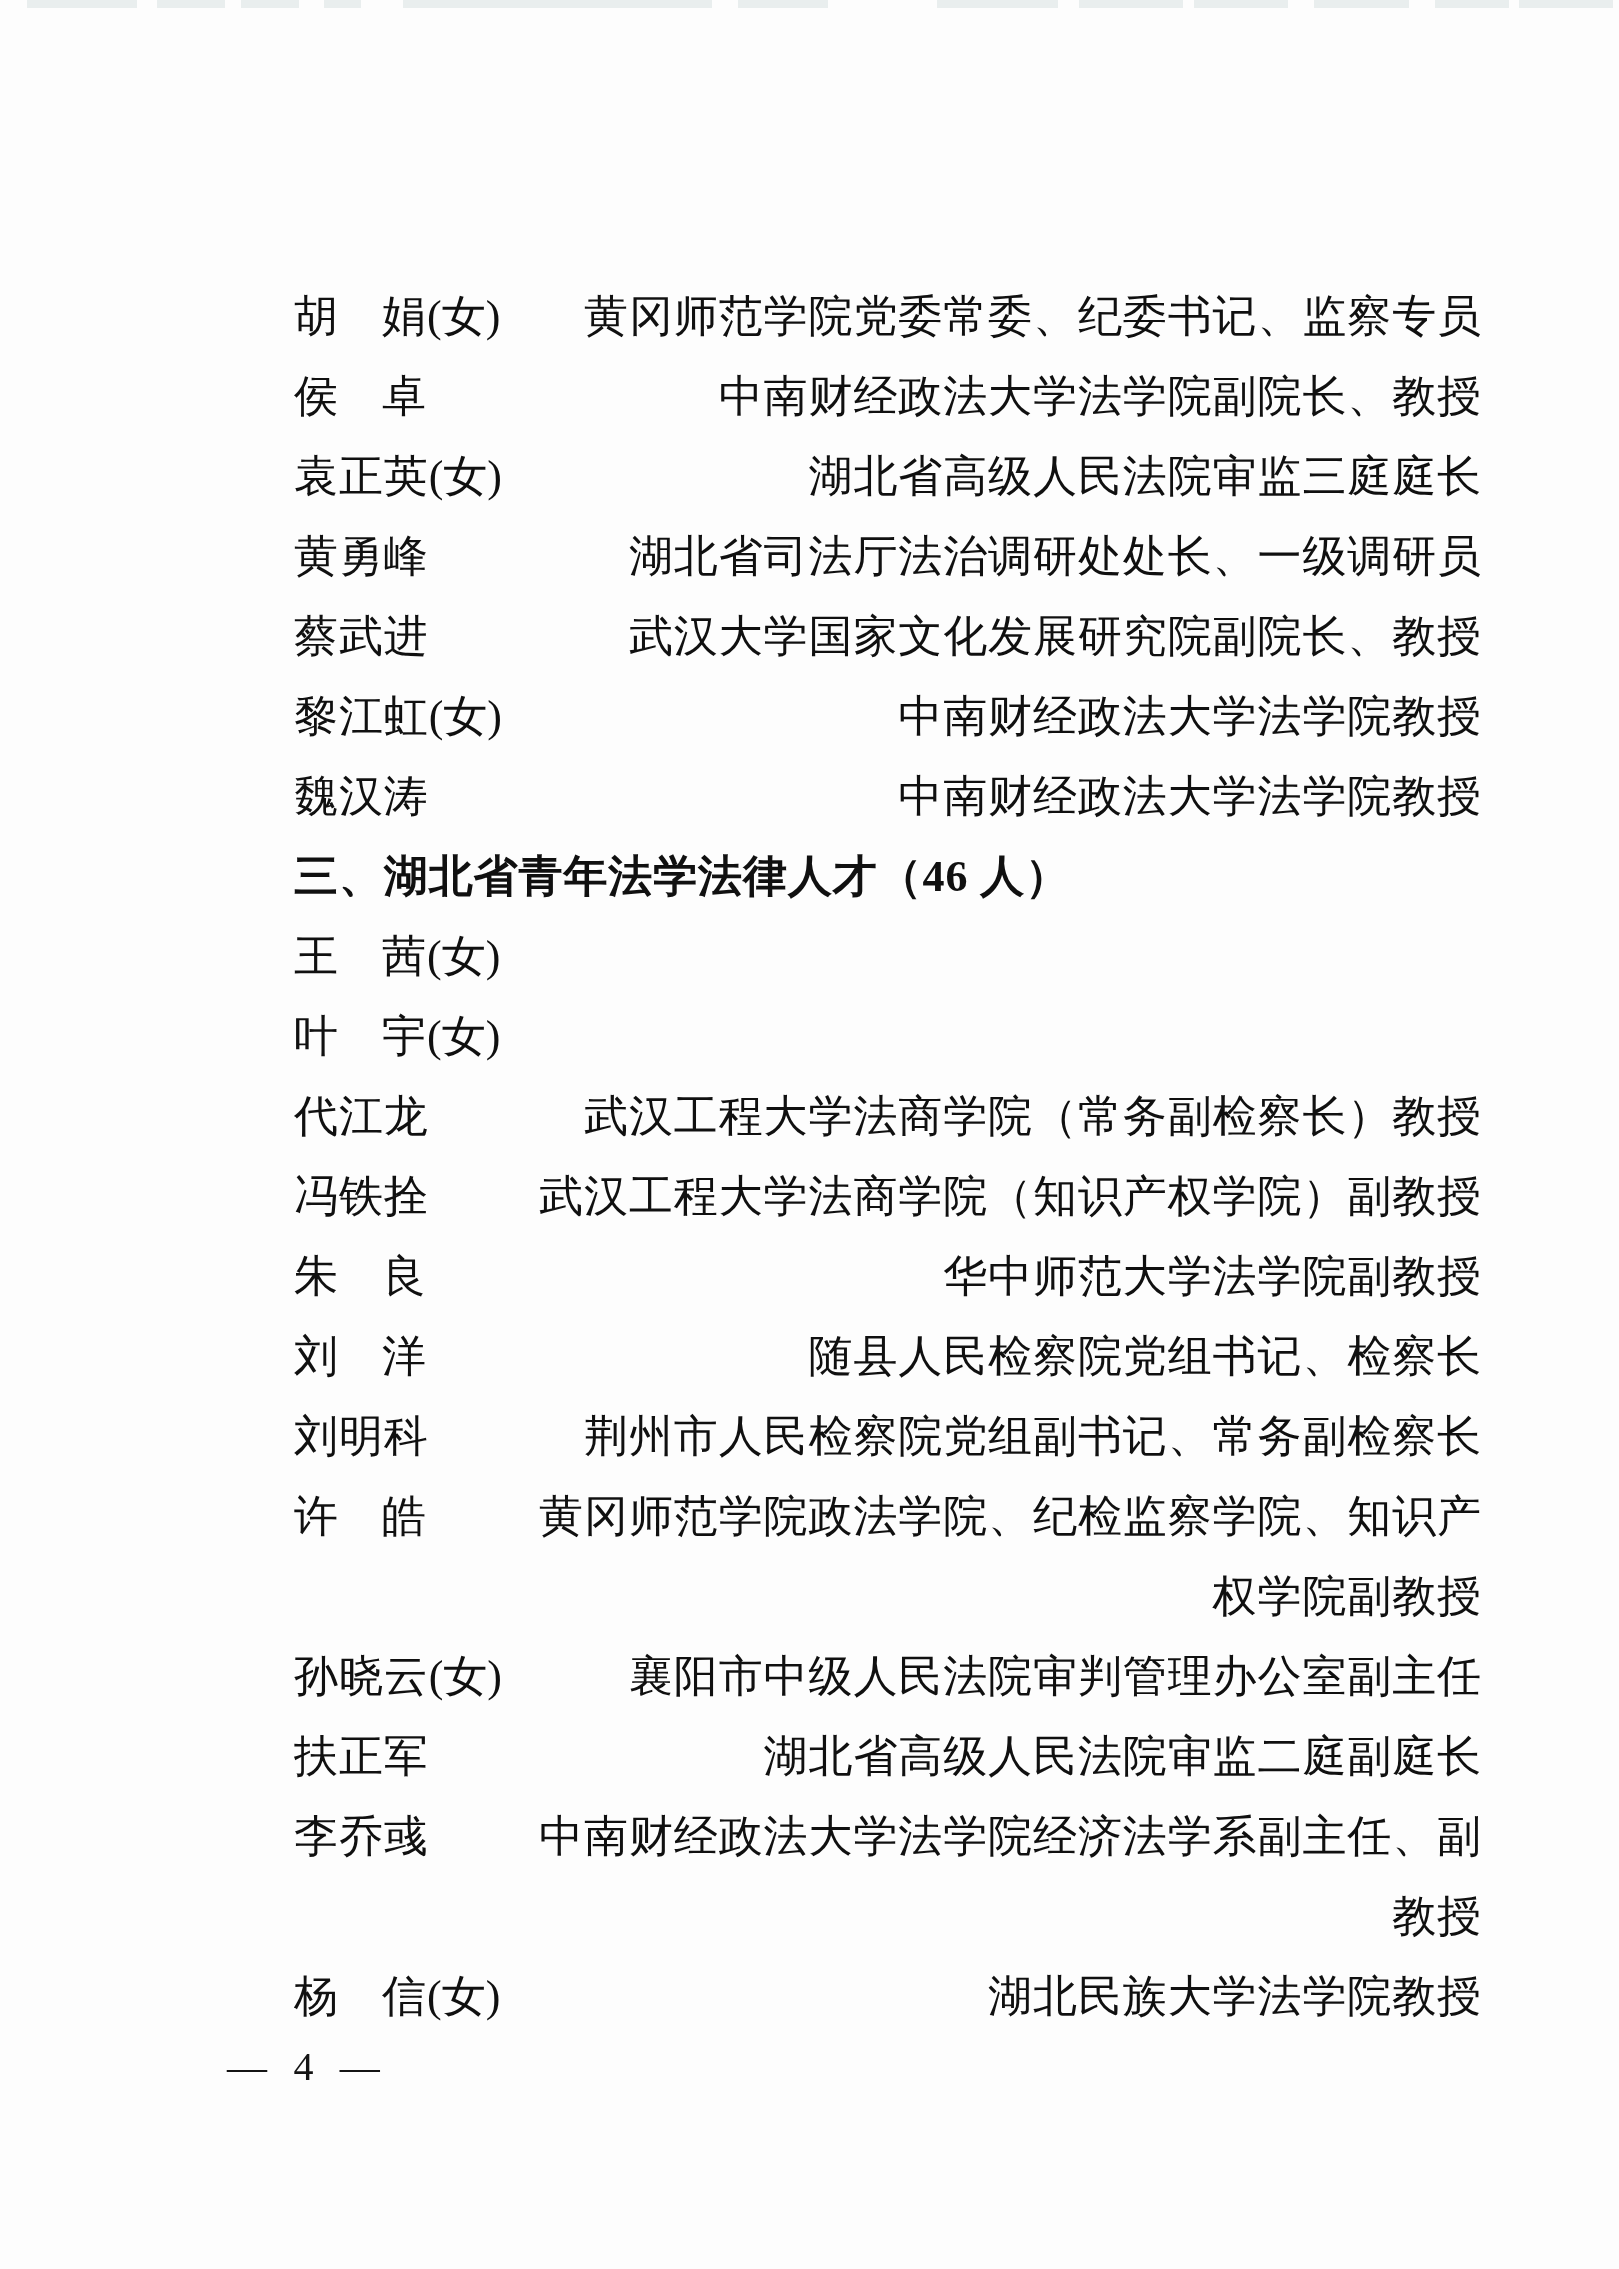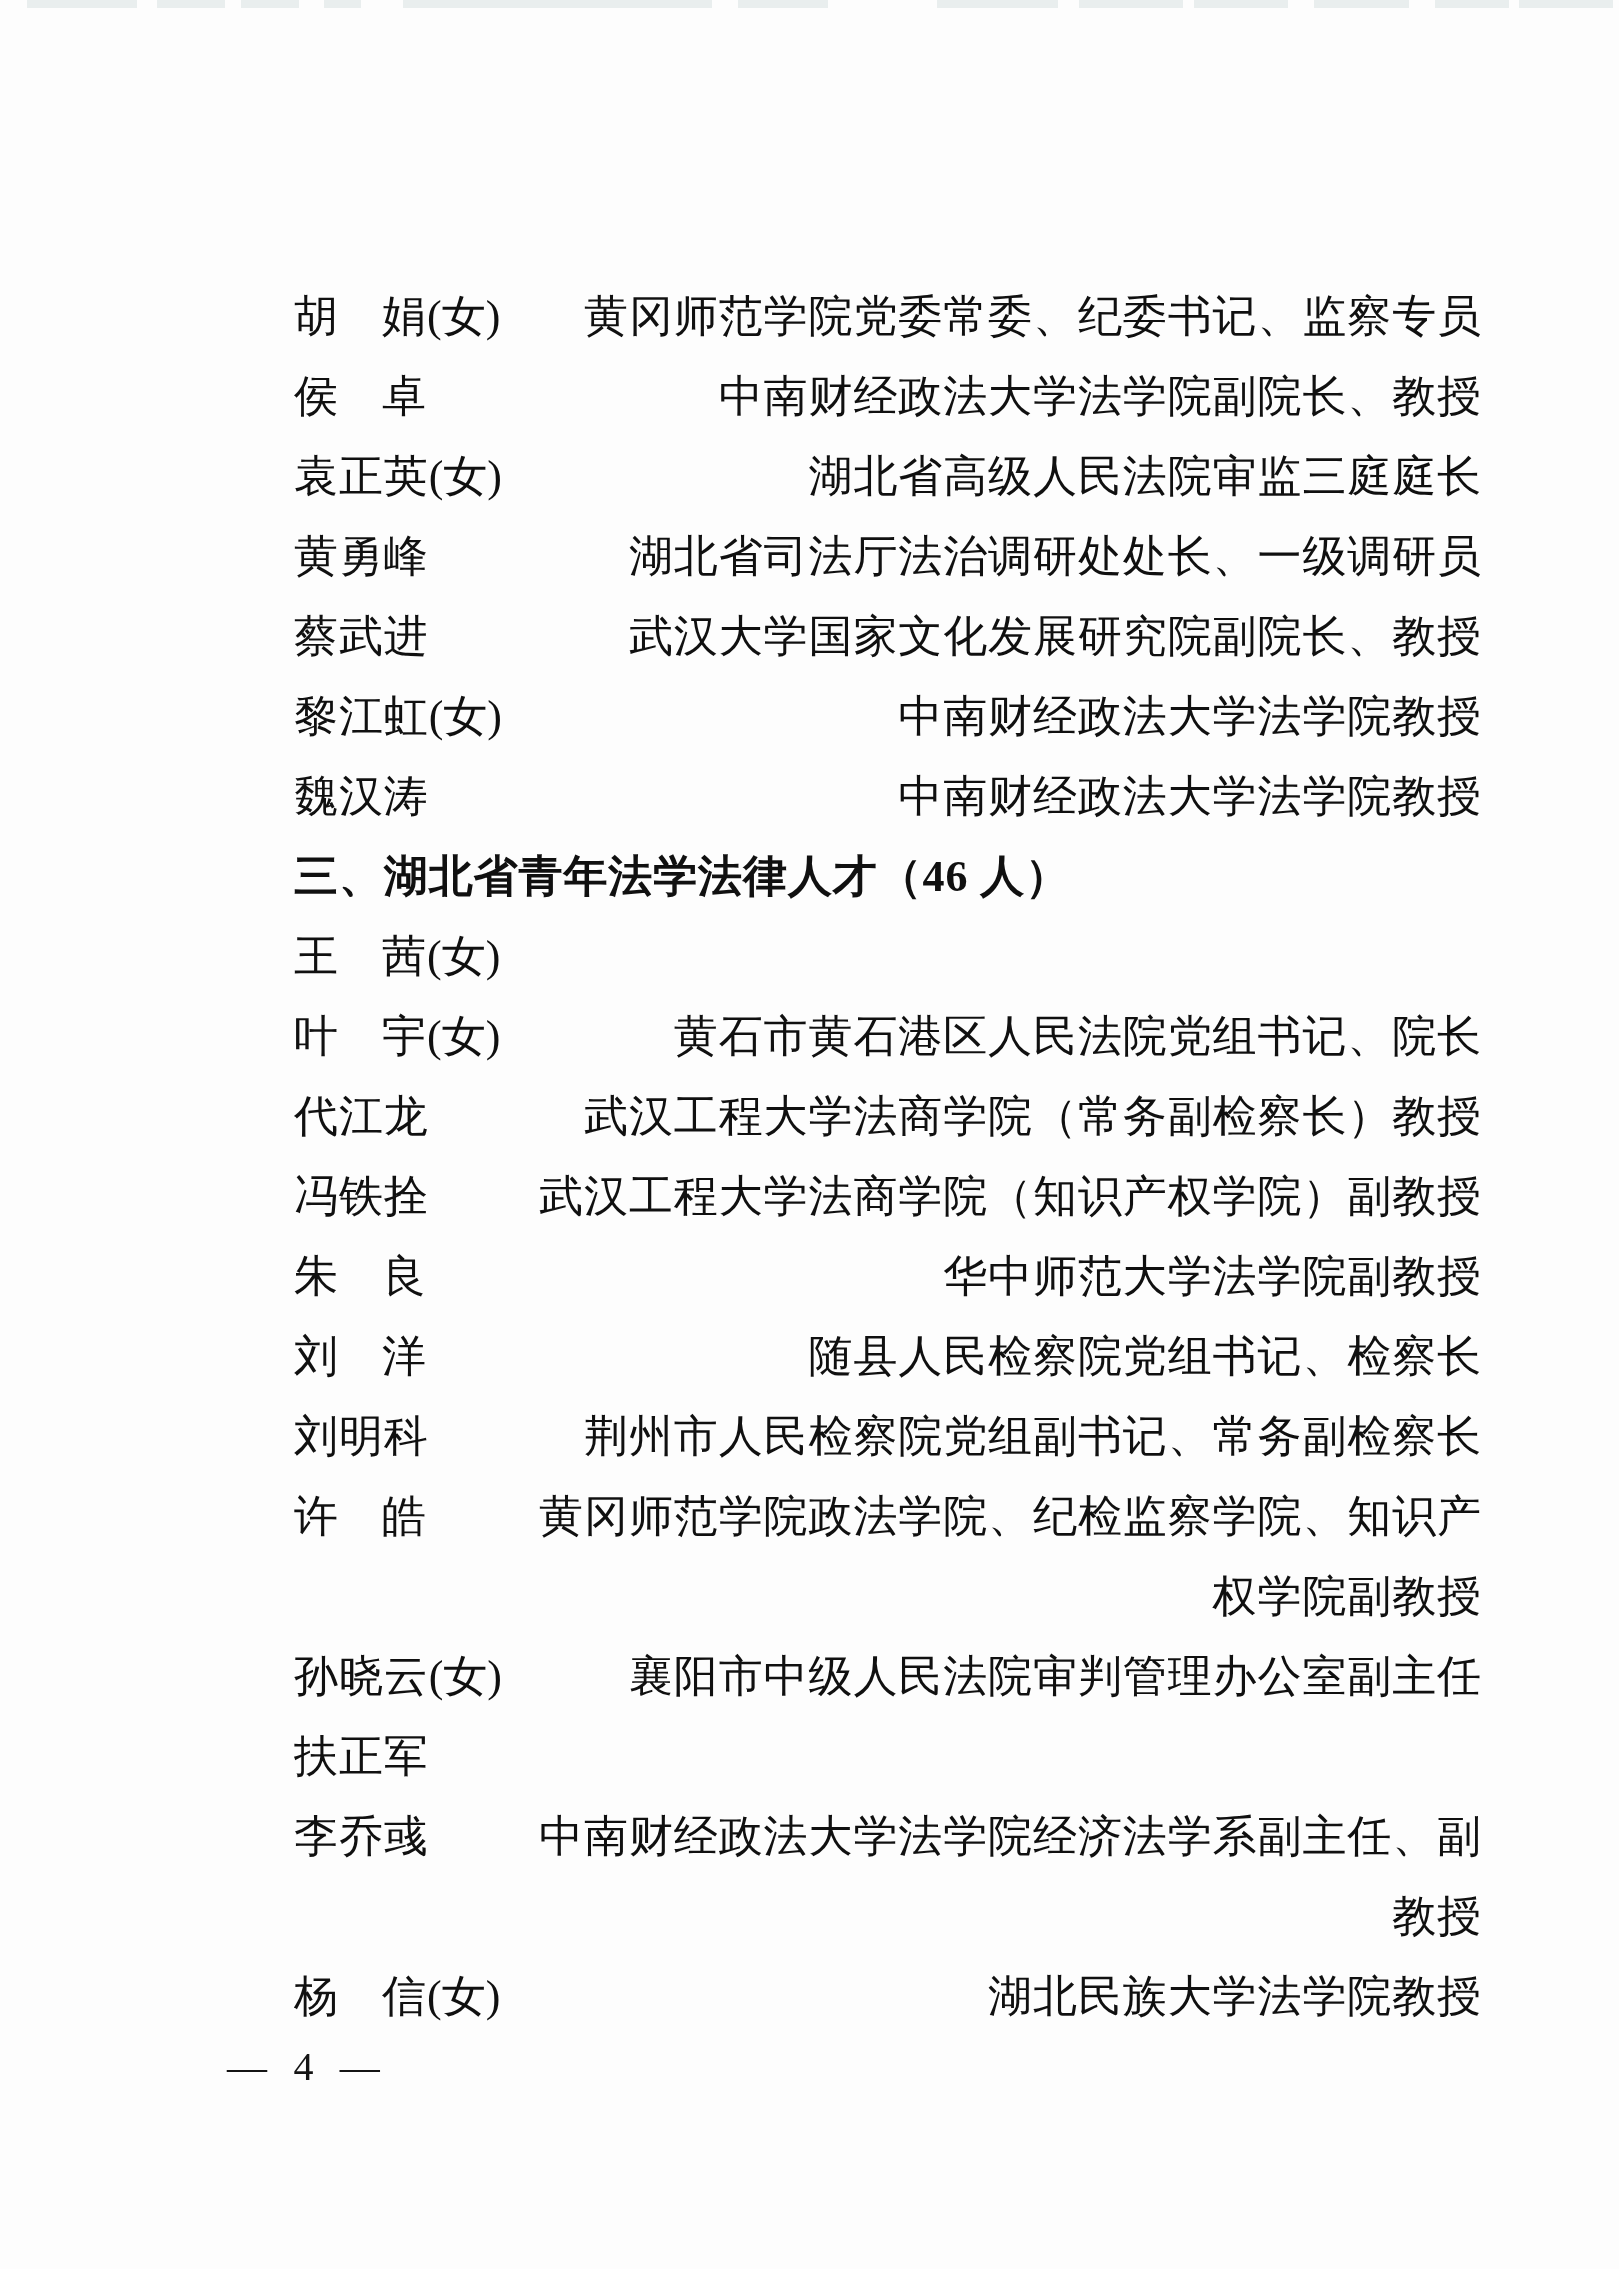--- a/index.html
+++ b/index.html
@@ -184,23 +184,20 @@
             <span>茜</span>
           </span>
           <span class="gender-slot">(女)</span>
         </div>
         <div class="row">
           <span class="name-slot">
             <span>叶</span>
             <span>宇</span>
           </span>
           <span class="gender-slot">(女)</span>
-          <span class="title-slot">
-            <div class="title-line">黄石市黄石港区人民法院党组书记、院长</div>
-          </span>
         </div>
         <div class="row">
           <span class="name-slot">
             <span>代</span>
             <span>江</span>
             <span>龙</span>
           </span>
           <span class="gender-slot"></span>
           <span class="title-slot">
             <div class="title-line">武汉工程大学法商学院（常务副检察长）教授</div>
@@ -270,20 +267,23 @@
             <div class="title-line">襄阳市中级人民法院审判管理办公室副主任</div>
           </span>
         </div>
         <div class="row">
           <span class="name-slot">
             <span>扶</span>
             <span>正</span>
             <span>军</span>
           </span>
           <span class="gender-slot"></span>
+          <span class="title-slot">
+            <div class="title-line">湖北省高级人民法院审监二庭副庭长</div>
+          </span>
         </div>
         <div class="row">
           <span class="name-slot">
             <span>李</span>
             <span>乔</span>
             <span>彧</span>
           </span>
           <span class="gender-slot"></span>
           <span class="title-slot">
             <div class="title-line">中南财经政法大学法学院经济法学系副主任、副</div>

